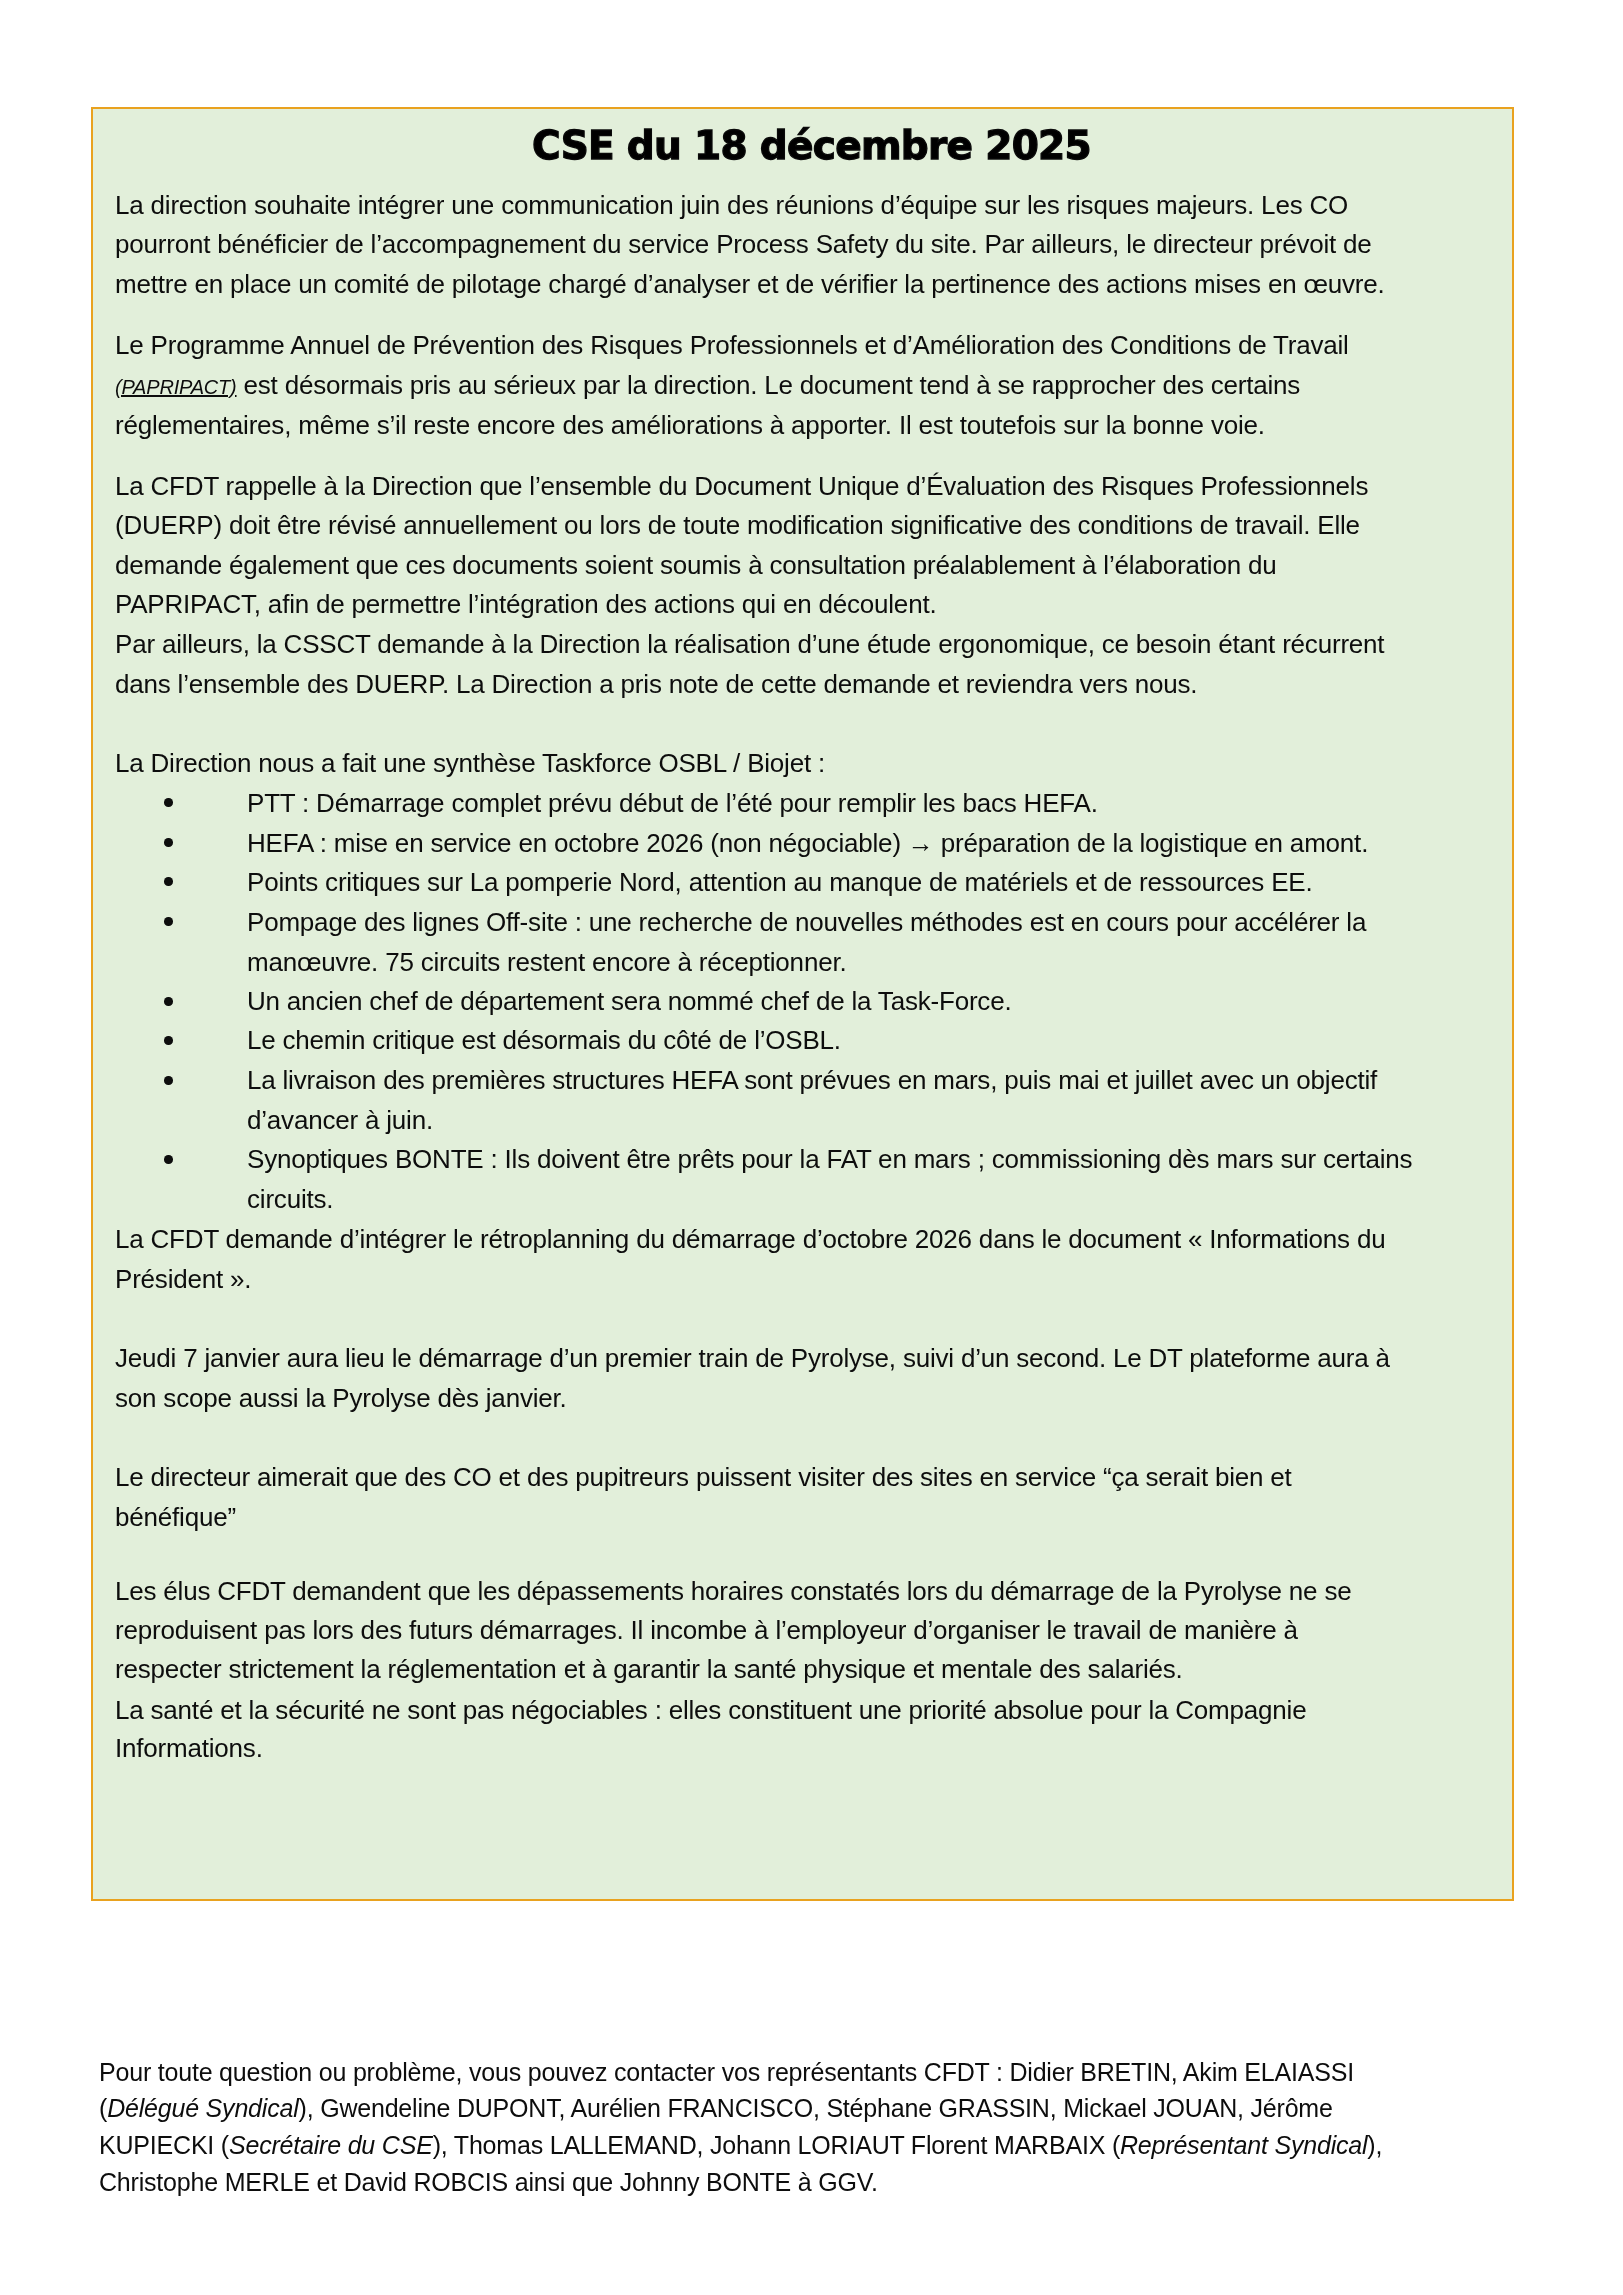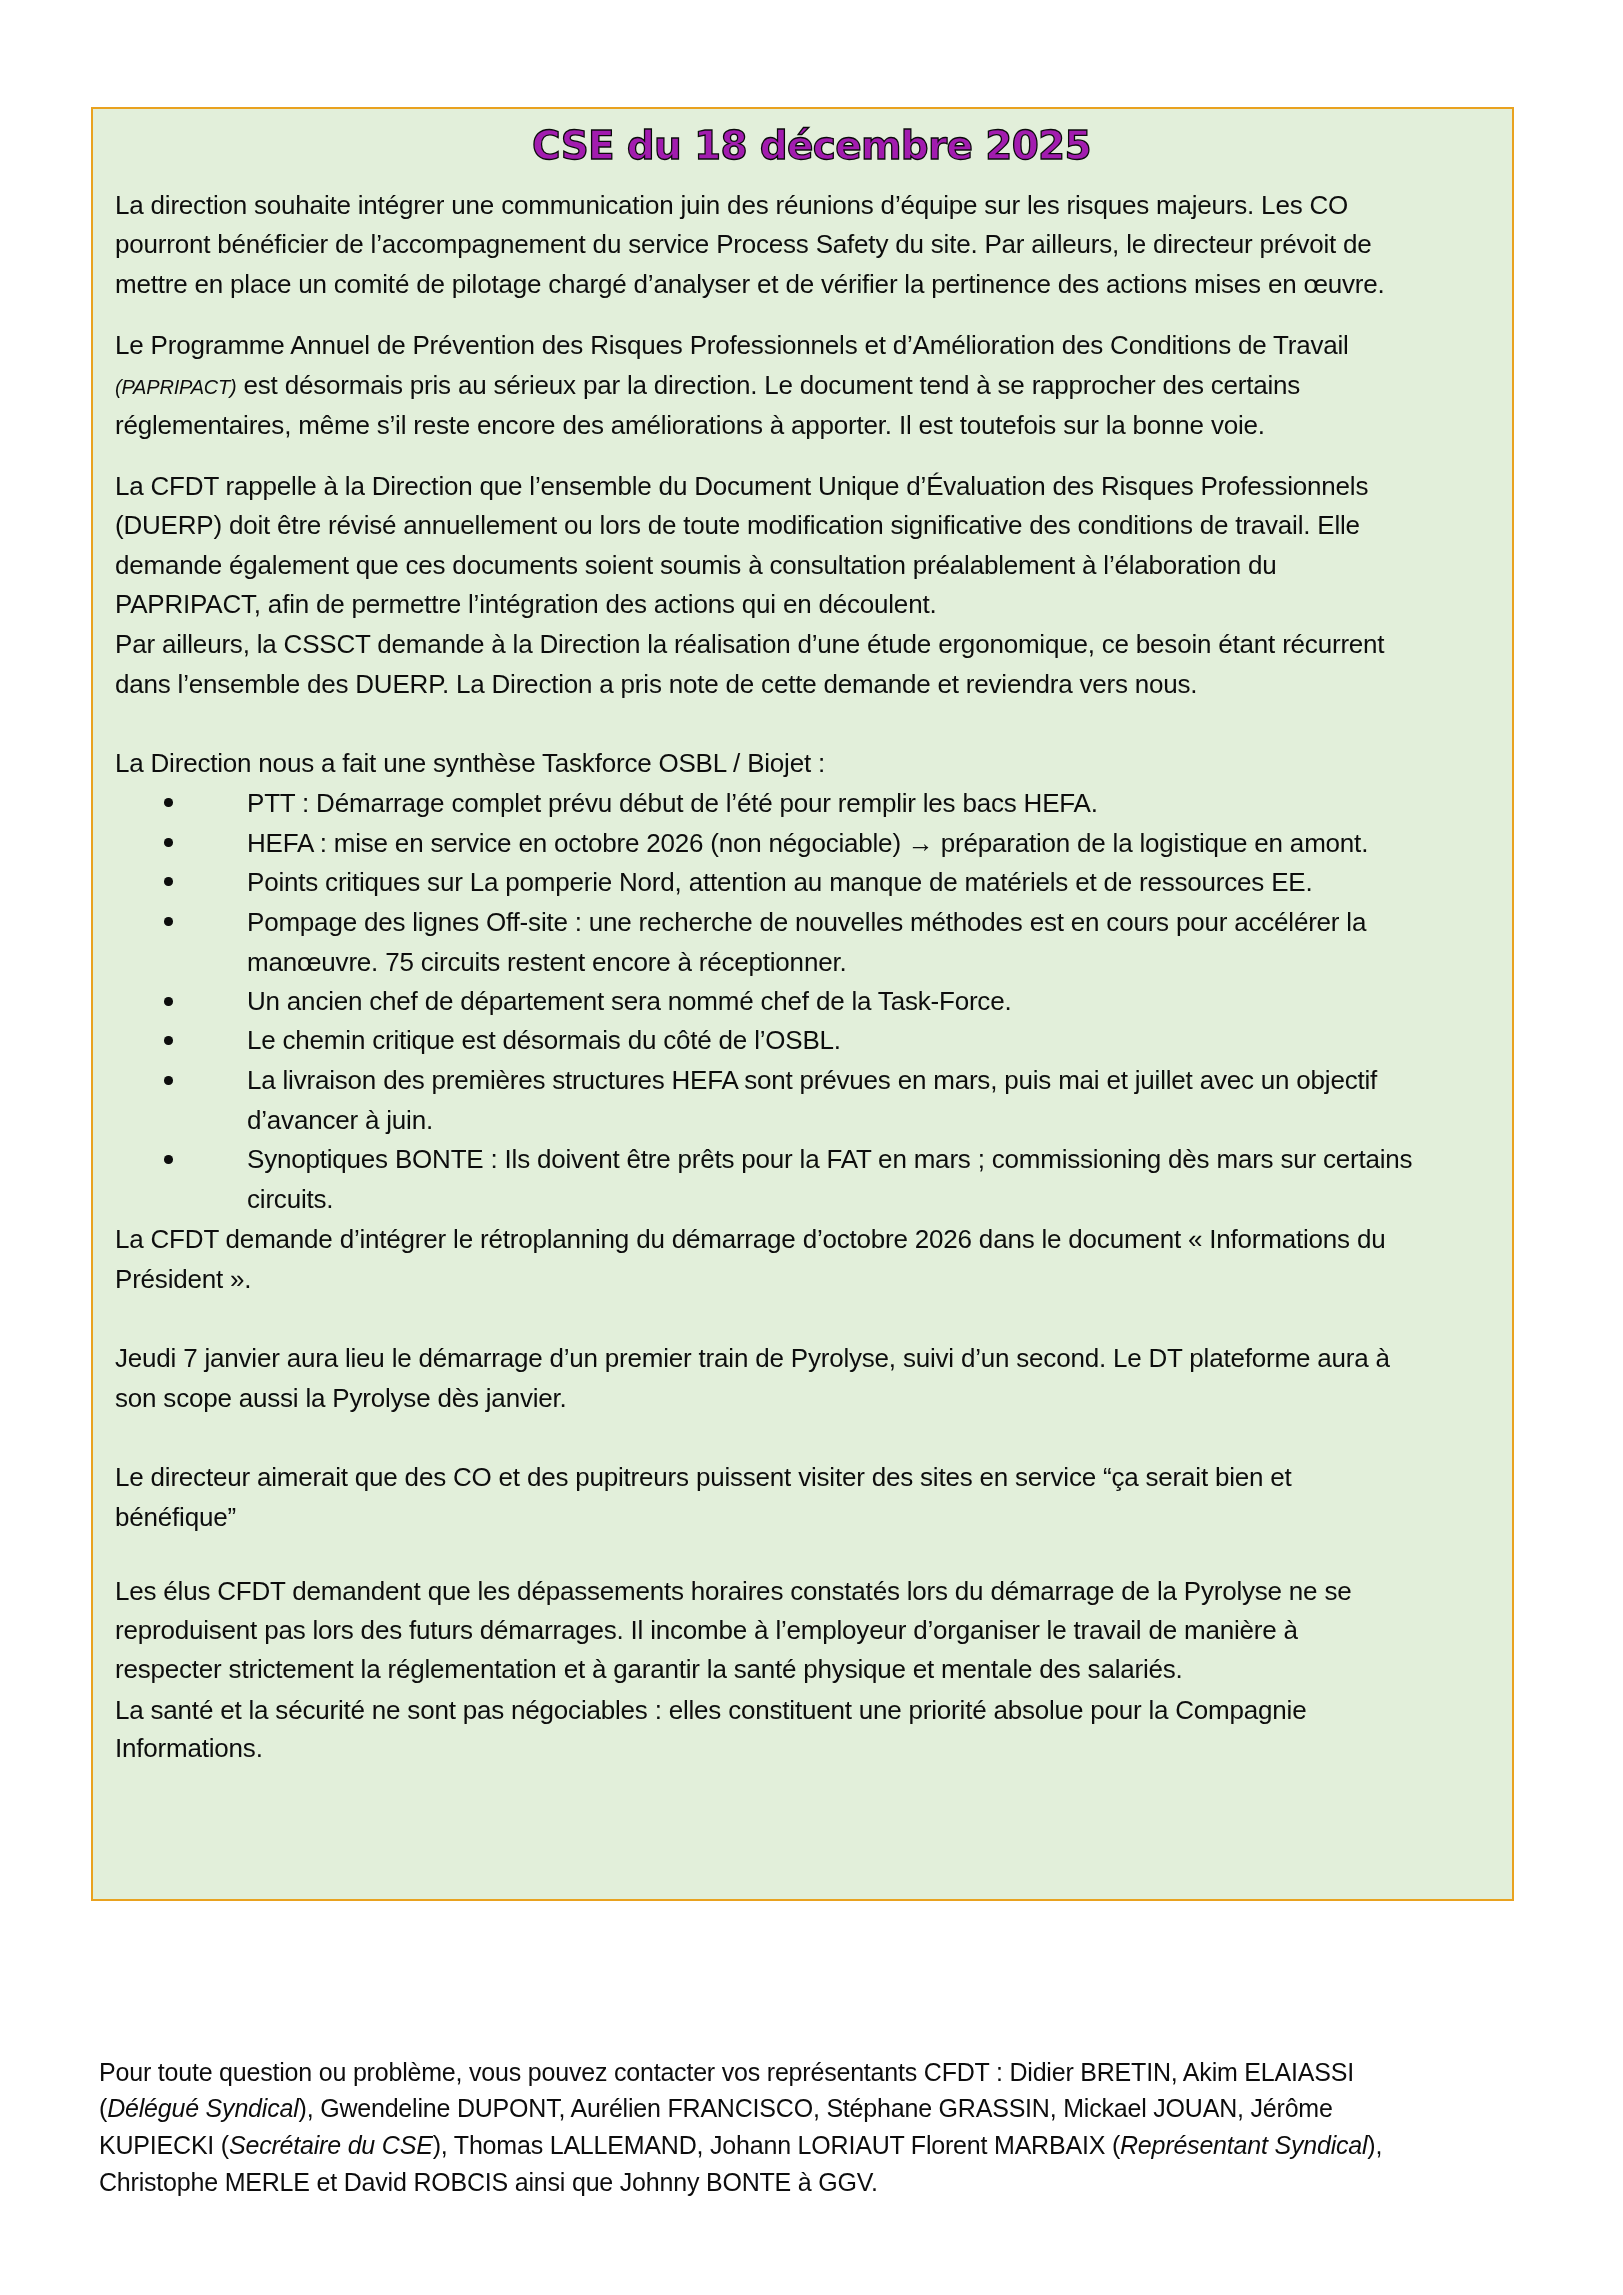--- a/index.html
+++ b/index.html
@@ -7,35 +7,35 @@
     width: 1623px; height: 2295px; background: #ffffff; position: relative; overflow: hidden;
     font-family: "Liberation Sans", "DejaVu Sans", sans-serif; color: #0d0d0d;
   }
   .box {
     position: absolute; left: 91px; top: 107px; width: 1419px; height: 1790px;
     background: #e2efda; border: 2px solid #e9a21f;
   }
   .title {
     position: absolute; left: 0; top: 120px; width: 1623px; text-align: center;
     font-family: "DejaVu Sans", sans-serif; font-weight: 900; font-size: 39px; line-height: 52px;
-    letter-spacing: -0.7px; color: #a21caf;
+    letter-spacing: -0.7px; color: #000000;
     -webkit-text-stroke: 1.3px #0a0a0a;
   }
   .ln {
     position: absolute; white-space: nowrap; font-size: 26px; line-height: 26px; letter-spacing: -0.2px;
   }
   .ln.body { left: 115px; }
   .ln.bul { left: 213px; margin-left: 34px; }
   .dot {
     position: absolute; width: 8.5px; height: 8.5px; border-radius: 50%; background: #0d0d0d; left: 164px;
   }
   .ln.foot { left: 99px; font-size: 25px; }
   b { font-weight: normal; }
   i { font-style: italic; }
-  .small-it { font-style: italic; font-size: 20px; }
+  .small-it { font-style: italic; font-size: 20px; text-decoration: underline; }
 </style>
 </head>
 <body>
 
 <div class="box"></div>
 
 <div class="title">CSE du 18 décembre 2025</div>
 
 <div class="ln body" style="top:192px">La direction souhaite intégrer une communication juin des réunions d’équipe sur les risques majeurs. Les CO</div>
 <div class="ln body" style="top:231px">pourront bénéficier de l’accompagnement du service Process Safety du site. Par ailleurs, le directeur prévoit de</div>

